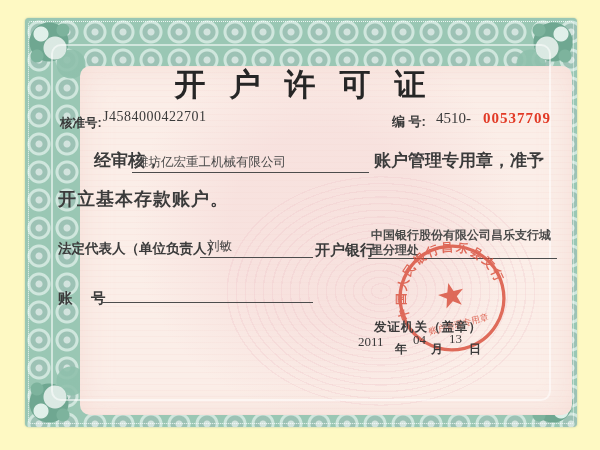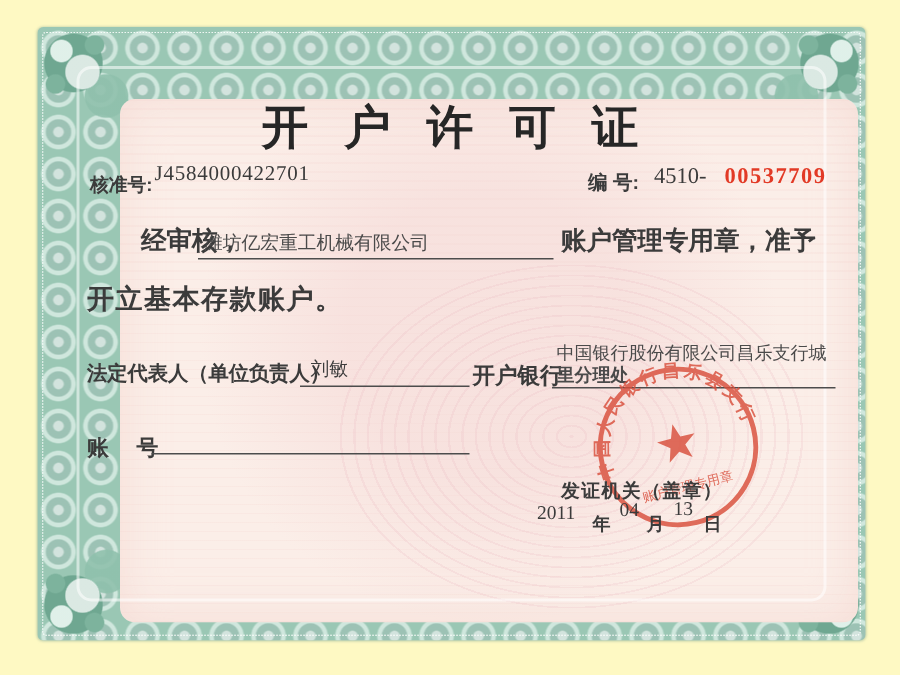--- a/index.html
+++ b/index.html
@@ -77,21 +77,21 @@
 
   .body-prefix { left:94px; top:149px; font-size:17px; font-weight:bold; }
   .company { left:136px; top:154px; font-size:12.5px; color:#4a4a4a; }
   .body-suffix { left:374px; top:149px; font-size:17px; font-weight:bold; }
   .body-line2 { left:58px; top:187px; font-size:18px; font-weight:bold; letter-spacing:1px; }
 
   .rep-label { left:58px; top:240px; font-size:13.5px; font-weight:bold; }
   .rep-value { left:207px; top:238px; font-size:12.5px; }
 
   .bank-label { left:315px; top:241px; font-size:15px; font-weight:bold; }
-  .bank-line1 { left:371px; top:227px; font-size:12px; font-weight:normal; color:#4a4a4a; }
+  .bank-line1 { left:371px; top:227px; font-size:12px; font-weight:bold; color:#4a4a4a; }
   .bank-line2 { left:371px; top:242px; font-size:12px; font-weight:bold; color:#4a4a4a; }
 
   .acct-label { left:58px; top:289px; font-size:14.5px; font-weight:bold; letter-spacing:2px; }
   .acct-value { left:106px; top:284px; font-size:13.5px; letter-spacing:.5px; }
 
   .issuer-label { left:374px; top:319px; font-size:12.5px; font-weight:bold; letter-spacing:1px; }
 
   .date-row { left:358px; top:334px; font-size:13px; }
   .date-row span { position:absolute; top:0; }
   .dt-year   { left:0;    font-family:"Liberation Serif", serif; }

